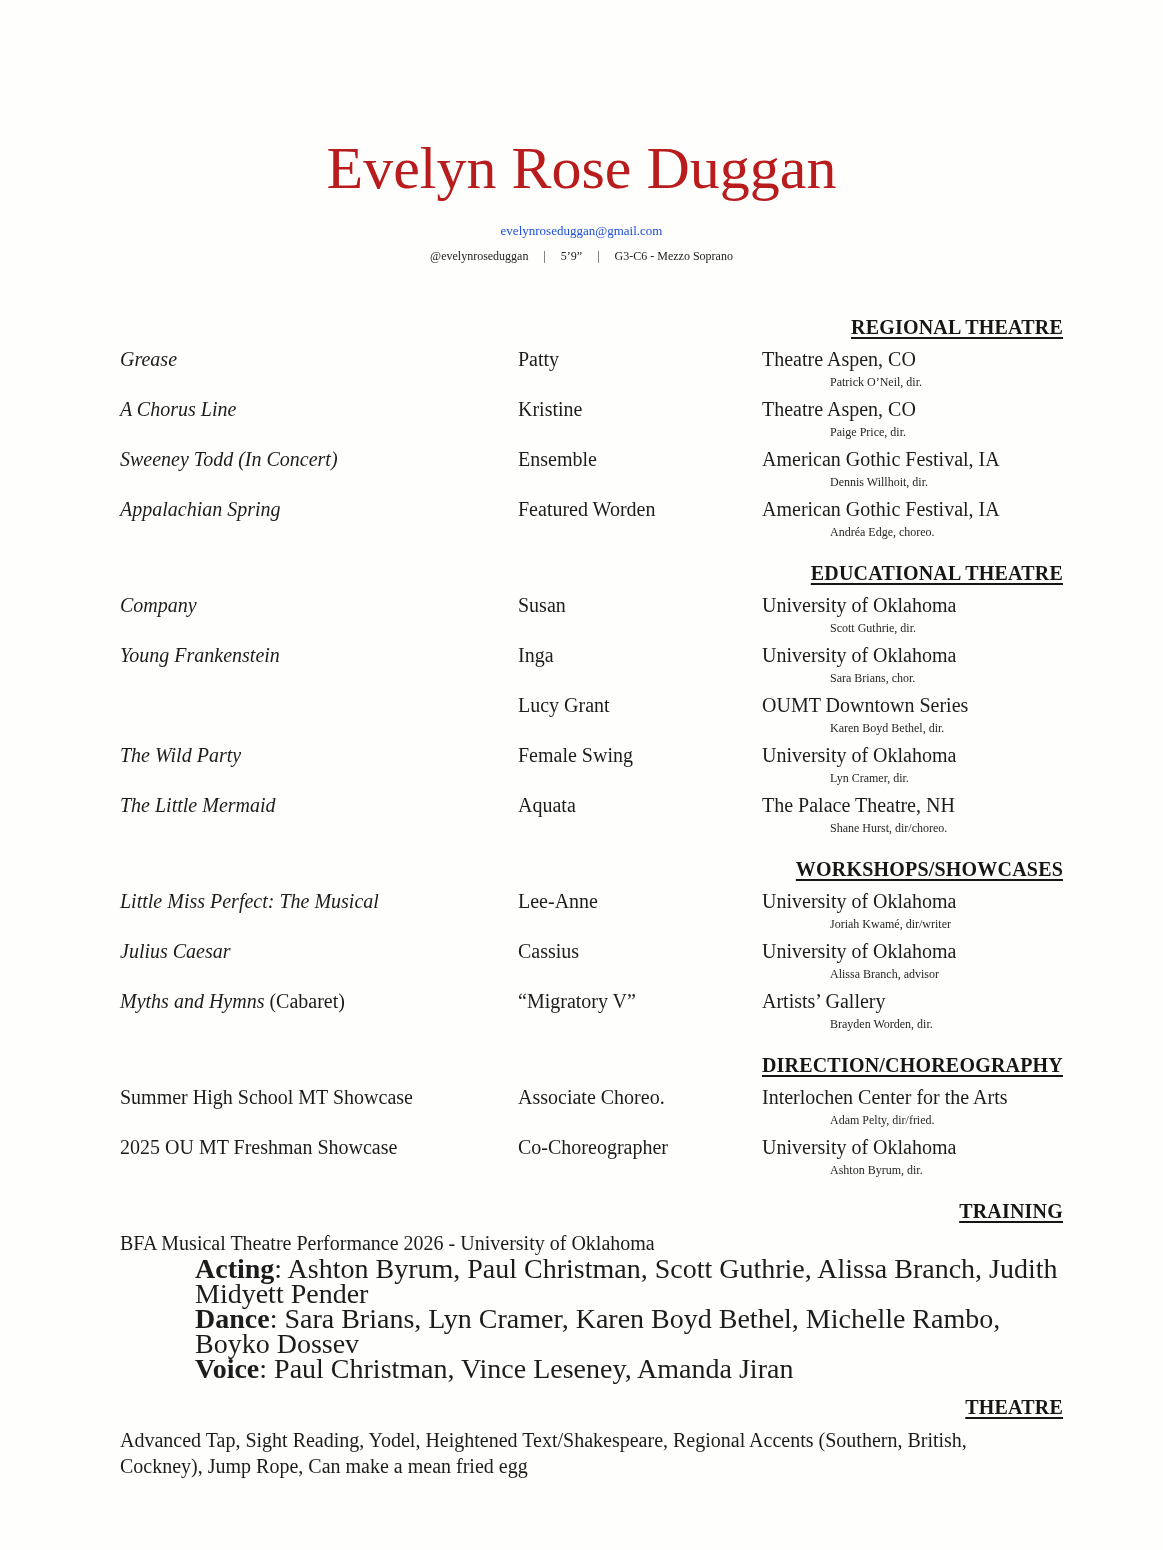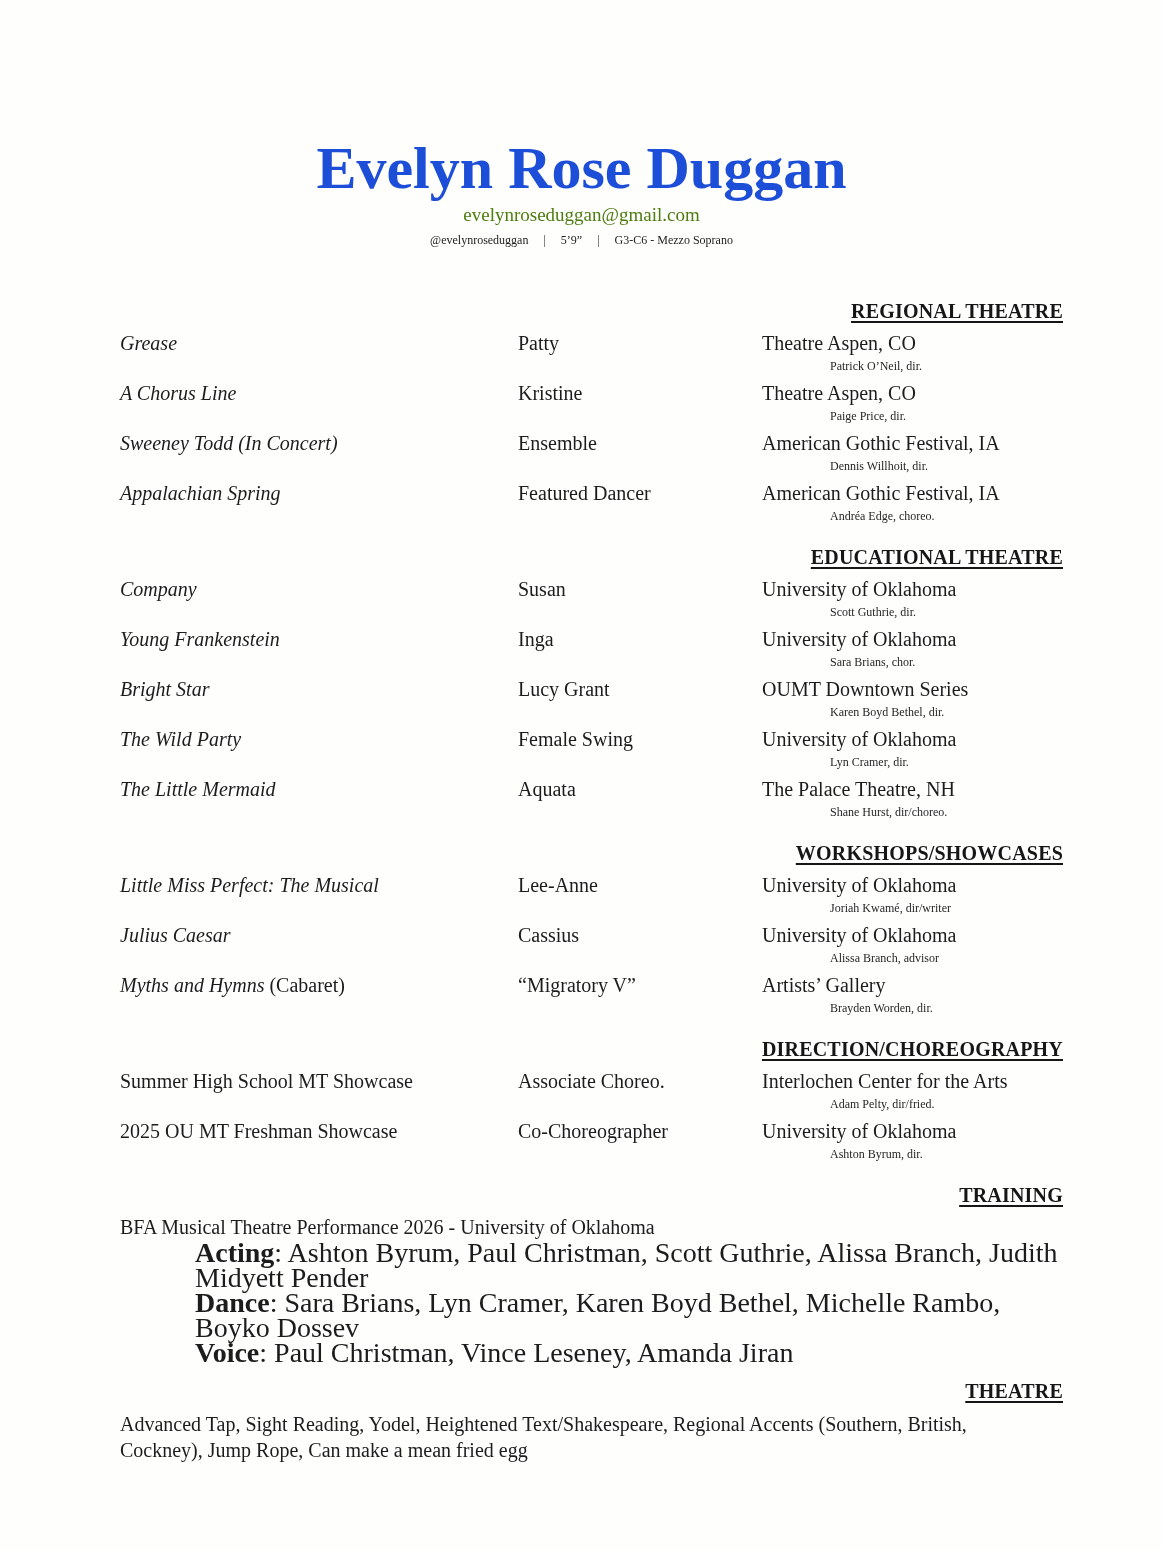--- a/index.html
+++ b/index.html
@@ -11,24 +11,24 @@
     overflow: hidden;
   }
   .page {
     width: 1163px; height: 1550px;
     background: #fefefd;
     padding: 138px 100px 40px 120px;
   }
   
   .hdr { text-align: center; margin-left: -20px; margin-right: 0; }
   .hdr h1 {
-    font-size: 60px; font-weight: bold; line-height: 60px;
-    letter-spacing: 0px; color: #1d4ed8;
+    font-size: 60px; font-weight: normal; line-height: 60px;
+    letter-spacing: 0px; color: #b91c1c;
   }
-  .hdr .email { font-size: 19px; line-height: 24px; margin-top: 5px; color: #4d7c0f; }
+  .hdr .email { font-size: 13px; line-height: 24px; margin-top: 21px; color: #1d4ed8; }
   .hdr .contact { font-size: 12px; line-height: 26px; color: #222; }
   .hdr .pipe { margin: 0 15px; color: #333; }
   
   .content { margin-top: 46px; }
   .sec { margin-top: 14px; }
   .sec:first-child { margin-top: 0; }
   .sec-title {
     font-size: 20px; font-weight: bold; line-height: 24px;
     text-decoration: underline;
     text-underline-offset: 3px;
@@ -94,42 +94,41 @@
         <div class="credit">Paige Price, dir.</div>
       </div>
       <div class="crow">
         <div class="c1"><span class="show">Sweeney Todd (In Concert)</span><span class="suffix"></span></div>
         <div class="c2">Ensemble</div>
         <div class="c3">American Gothic Festival, IA</div>
         <div class="credit">Dennis Willhoit, dir.</div>
       </div>
       <div class="crow">
         <div class="c1"><span class="show">Appalachian Spring</span><span class="suffix"></span></div>
-        <div class="c2">Featured Dancer</div>
+        <div class="c2">Featured Worden</div>
         <div class="c3">American Gothic Festival, IA</div>
         <div class="credit">Andréa Edge, choreo.</div>
       </div>
     </section>
 
     <section class="sec italic-shows">
       <h2 class="sec-title">EDUCATIONAL THEATRE</h2>
       <div class="crow">
         <div class="c1"><span class="show">Company</span><span class="suffix"></span></div>
         <div class="c2">Susan</div>
         <div class="c3">University of Oklahoma</div>
         <div class="credit">Scott Guthrie, dir.</div>
       </div>
       <div class="crow">
         <div class="c1"><span class="show">Young Frankenstein</span><span class="suffix"></span></div>
         <div class="c2">Inga</div>
         <div class="c3">University of Oklahoma</div>
         <div class="credit">Sara Brians, chor.</div>
       </div>
       <div class="crow">
-        <div class="c1"><span class="show">Bright Star</span><span class="suffix"></span></div>
         <div class="c2">Lucy Grant</div>
         <div class="c3">OUMT Downtown Series</div>
         <div class="credit">Karen Boyd Bethel, dir.</div>
       </div>
       <div class="crow">
         <div class="c1"><span class="show">The Wild Party</span><span class="suffix"></span></div>
         <div class="c2">Female Swing</div>
         <div class="c3">University of Oklahoma</div>
         <div class="credit">Lyn Cramer, dir.</div>
       </div>

